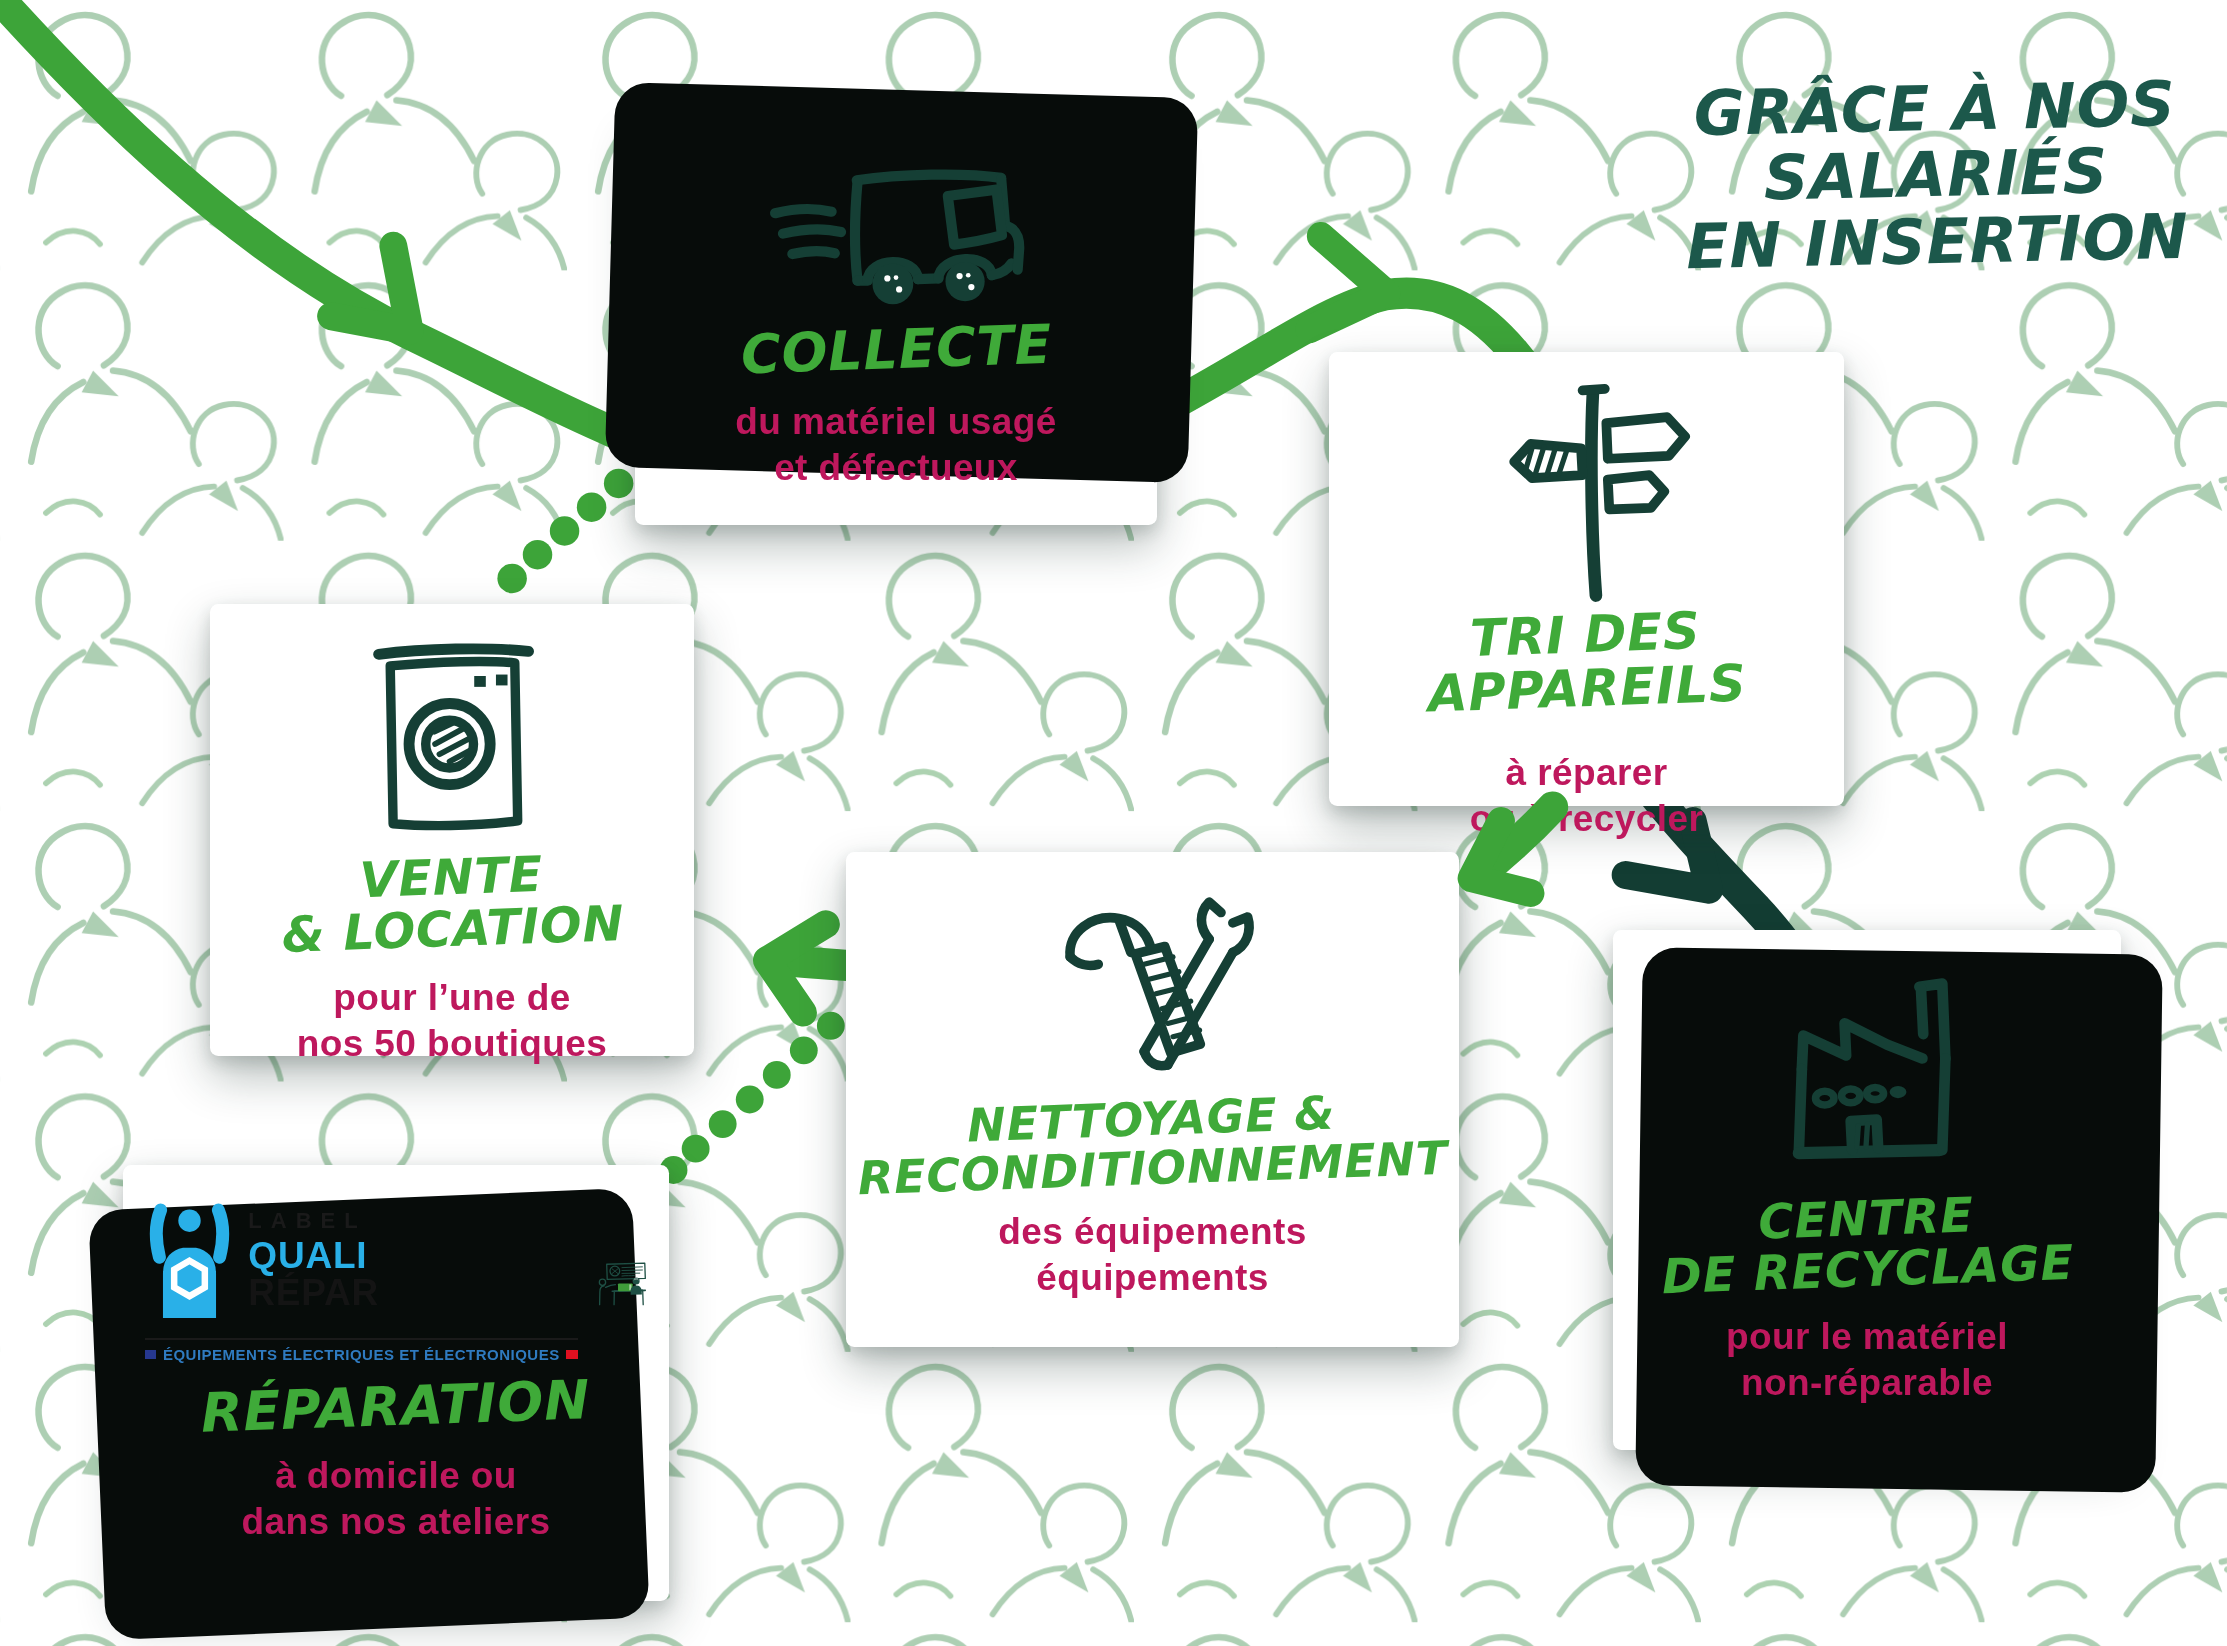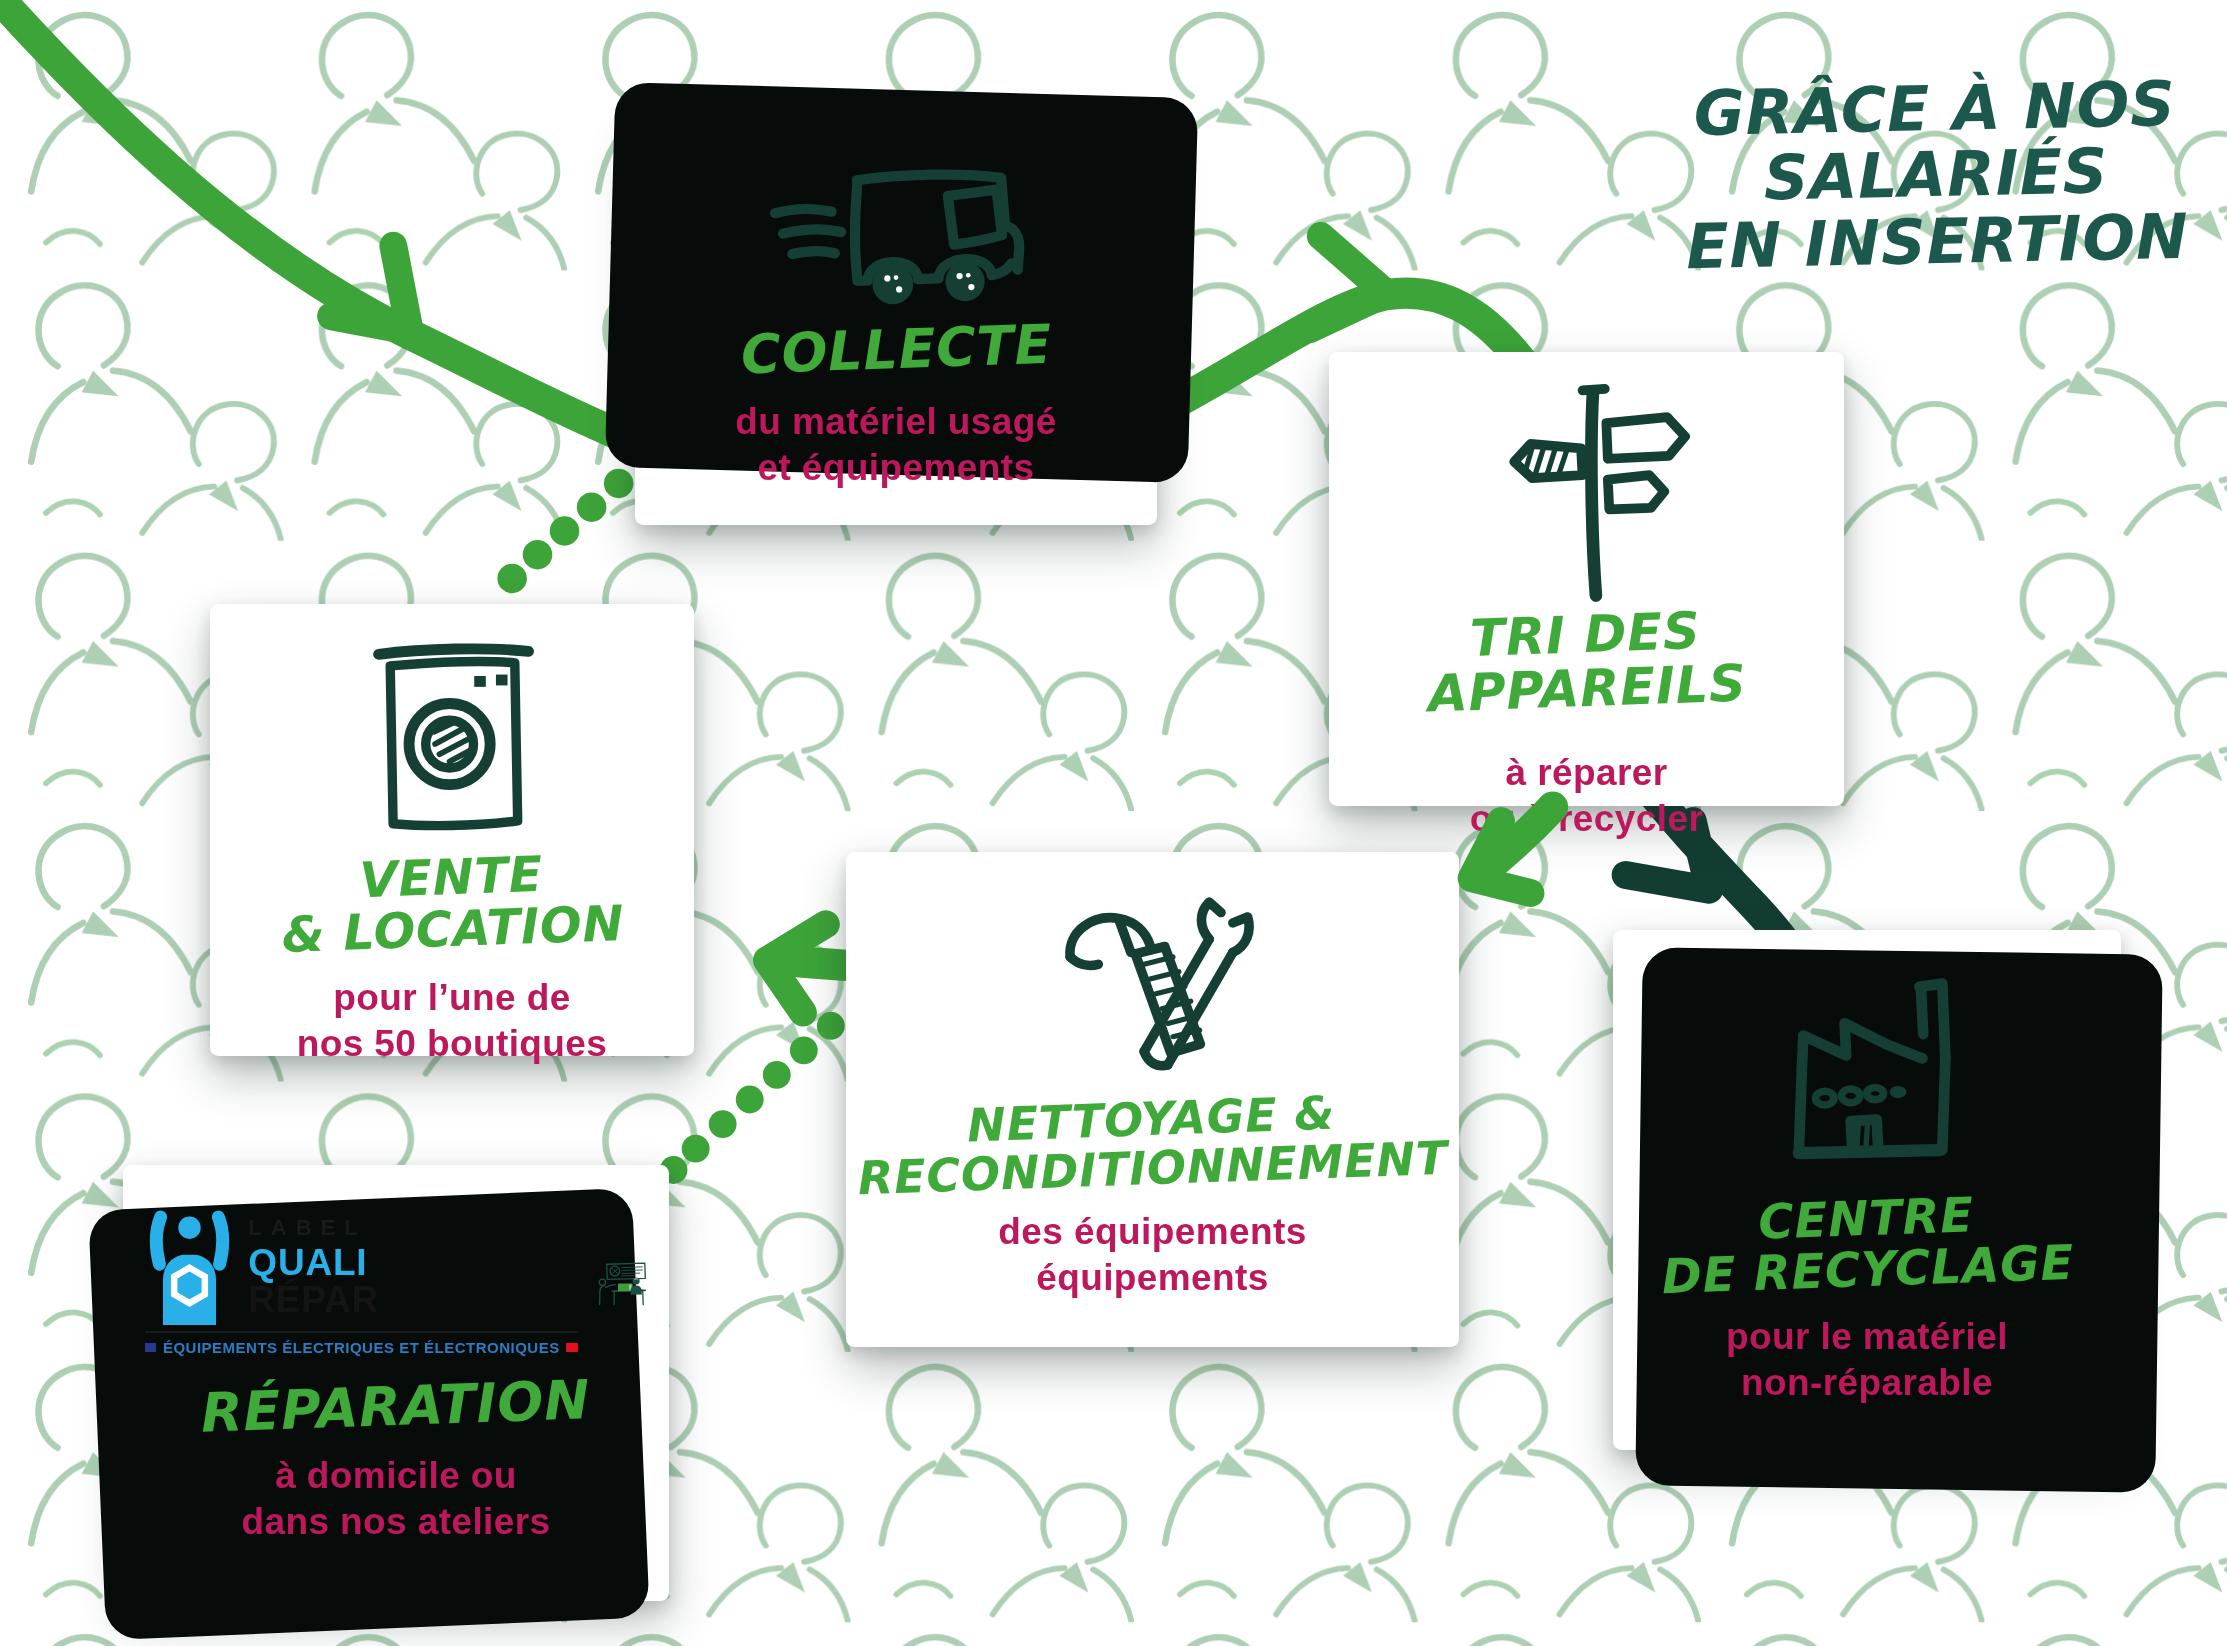--- a/index.html
+++ b/index.html
@@ -53,21 +53,21 @@
   .card-vente .brush{margin-top:8.2px;}
   .card-vente .sub{margin-top:19.7px;}
   .card-nettoyage .icon{margin-top:28px;}
   .card-nettoyage .brush{margin-top:8.2px;}
   .card-nettoyage .sub{margin-top:16.4px;}
   .card-centre .icon{margin-top:33px;}
   .card-centre .brush{margin-top:6.6px;}
   .card-centre .sub{margin-top:19.7px;}
 
   
-  .repair-top{display:flex;align-items:center;gap:9px;margin-top:31px;width:92%;justify-content:space-between;}
+  .repair-top{display:flex;gap:9px;margin-top:31px;width:92%;justify-content:space-between;}
   .card-reparation .brush{margin-top:8.2px;}
   .card-reparation .sub{margin-top:18px;}
   .logo{display:grid;grid-template-columns:92px auto;grid-template-rows:auto auto;
         column-gap:11.5px;align-items:center;}
   .logo-fig{grid-row:1;}
   .logo-text{display:flex;flex-direction:column;line-height:1;}
   .logo-label{font-size:22px;font-weight:600;color:#1a1a1a;letter-spacing:9px;}
   .logo-quali{font-size:37px;font-weight:800;color:#29b0e8;letter-spacing:0.8px;margin-top:4.9px;}
   .logo-repar{font-size:37px;font-weight:800;color:#141414;letter-spacing:0.8px;margin-top:0;}
   .logo-tagline{grid-column:1 / span 2;display:flex;align-items:center;gap:6.6px;
@@ -164,21 +164,21 @@
           <circle cx="174" cy="175" r="4"></circle>
           <circle cx="170" cy="160" r="3"></circle>
         <circle cx="251" cy="158" r="4"></circle>
           <circle cx="266" cy="172" r="4"></circle>
           <circle cx="262" cy="157" r="3"></circle>
       </g>
     </svg>
     <h2 class="brush h66">COLLECTE</h2>
     <p class="sub">
       <span>du matériel usagé</span><br>
-      <span>et équipements</span>
+      <span>et défectueux</span>
     </p>
   </section>
 
   <section class="card card-tri">
     <svg class="icon" width="218" height="223" viewBox="0 0 280 300">
       <g fill="none" stroke="#153f35" stroke-width="13" stroke-linecap="round" stroke-linejoin="round">
         <path d="M148,16 C144,90 146,210 152,290" stroke-width="17"></path>
         <path d="M134,14 L164,12"></path>
         <path d="M166,58 L248,50 L272,76 L250,102 L168,106 Z"></path>
         <path d="M168,134 L224,128 L244,150 L226,172 L170,174 Z"></path>

